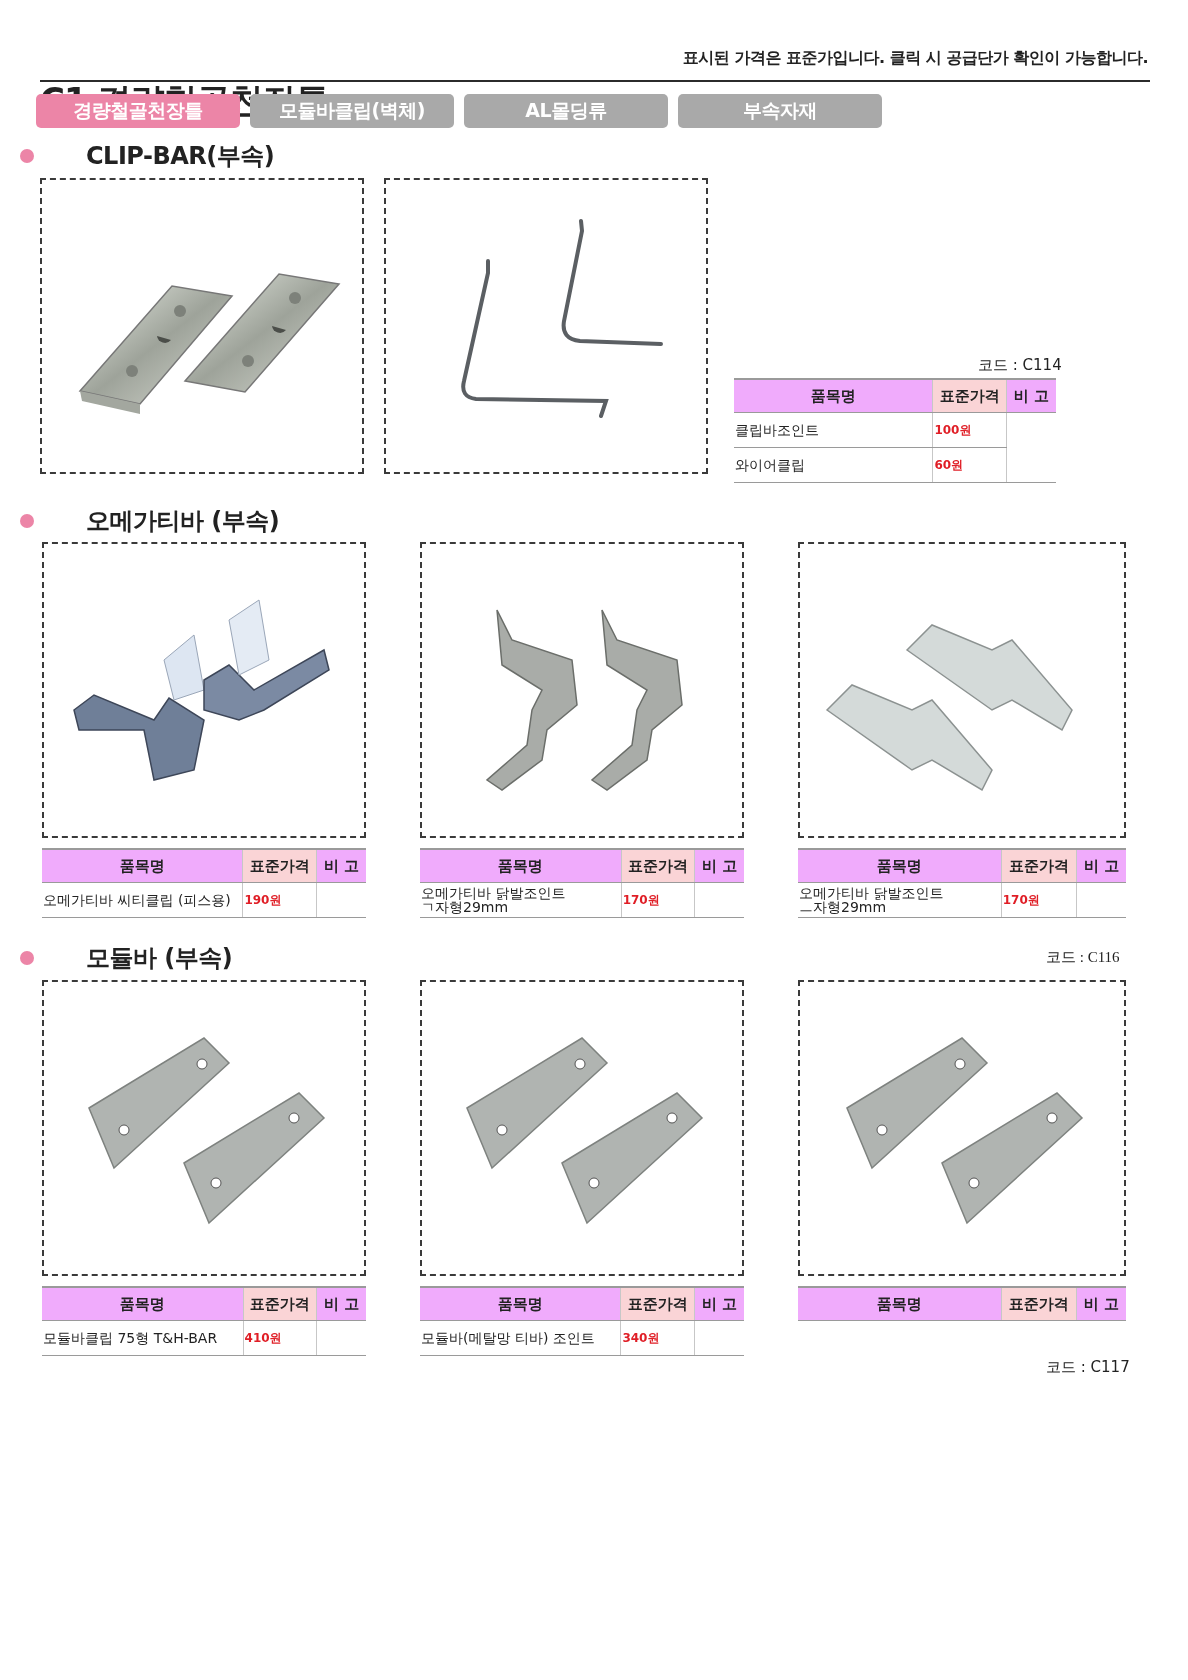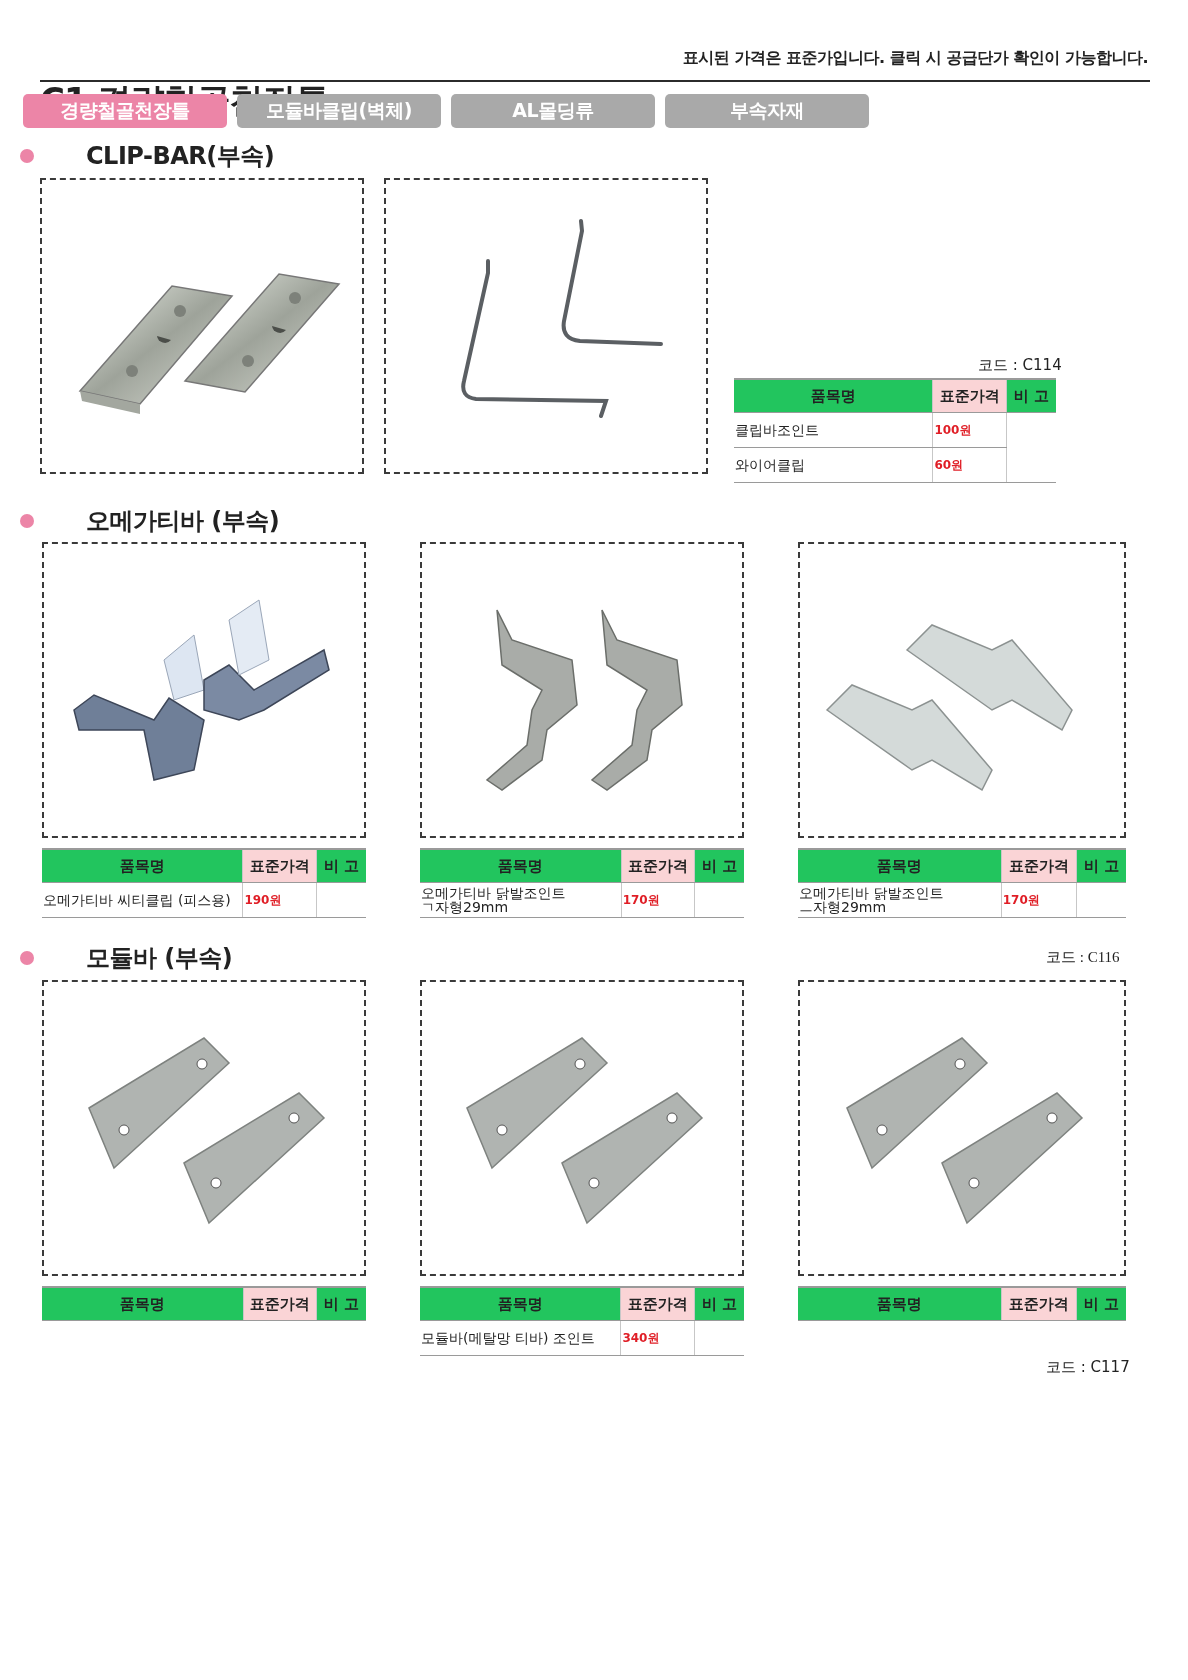--- a/index.html
+++ b/index.html
@@ -2,29 +2,29 @@
 <html><head>
 <meta charset="utf-8">
 <style>
   html, body { margin:0; padding:0; background:#ffffff; }
   body { width:1188px; height:1680px; position:relative; overflow:hidden;
          font-family:"DejaVu Sans", "Liberation Sans", sans-serif; color:#2a2a2a; }
   .abs { position:absolute; }
   .page-title { left:40px; top:30px; font-size:34px; font-weight:bold; letter-spacing:-1px; color:#222;margin-top:48px; }
   .notice { right:40px; top:48px; font-size:16px; font-weight:bold; color:#222; letter-spacing:-0.5px; }
   .title-rule { left:40px; top:80px; width:1110px; height:2px; background:#2b2b2b; }
-  .tabs { left:23px; top:94px; display:flex; gap:10px; }
+  .tabs { left:36px; top:94px; display:flex; gap:10px; }
   .tab { width:204px; height:34px; border-radius:5px; background:#a9a9a9; color:#fff;
          font-size:19px; font-weight:bold; display:flex; align-items:center; justify-content:center; letter-spacing:-0.5px; cursor:pointer; }
   .tab.active { background:#ec85a7; }
   .section-title { font-size:24px; font-weight:bold; color:#222; display:flex; align-items:center; letter-spacing:-0.5px;gap:48px; }
   .section-title .dot { width:14px; height:14px; border-radius:50%; background:#ec85a7; margin-right:4px; margin-left:-20px; }
   .img-box { border:2px dashed #3a3a3a; box-sizing:border-box; background:#fff; display:flex; align-items:center; justify-content:center; }
   table.spec { border-collapse:collapse; position:absolute; font-size:14px; }
-  table.spec th { background:#22c55e; font-weight:bold; font-size:15px; height:30px; color:#222; border-top:2px solid #9a9a9a; border-bottom:1px solid #9a9a9a; }
+  table.spec th { background:#f0abfc; font-weight:bold; font-size:15px; height:30px; color:#222; border-top:2px solid #9a9a9a; border-bottom:1px solid #9a9a9a; }
   table.spec th.price-h { background:#fad4d6; }
   table.spec td { height:32px; text-align:left; border-bottom:1px solid #9a9a9a; color:#222; line-height:14px; }
   table.spec th + th, table.spec td + td { border-left:1px solid #c7c7c7; }
   table.spec td.price { color:#e01e26; font-weight:bold; font-size:12px; }
   .code { font-size:15px; color:#222; }
 </style>
 </head>
 <body>
 
 <div class="abs page-title">C1 경량철골천장틀</div>
@@ -213,20 +213,25 @@
   </svg>
 </div>
 
 <table class="spec" style="left:42px; top:1286px; width:324px;">
   <tbody>
       <tr>
     <th style="width:204px;">품목명</th>
     <th class="price-h" style="width:72px;">표준가격</th>
     <th style="width:48px;">비 고</th>
   </tr>
+  <tr>
+    <td>모듈바클립 75형 T&amp;H-BAR</td>
+    <td class="price">410원</td>
+    <td></td>
+  </tr>
 </tbody>
   </table>
 <table class="spec" style="left:420px; top:1286px; width:324px;">
   <tbody>
       <tr>
     <th style="width:204px;">품목명</th>
     <th class="price-h" style="width:72px;">표준가격</th>
     <th style="width:48px;">비 고</th>
   </tr>
   <tr>

